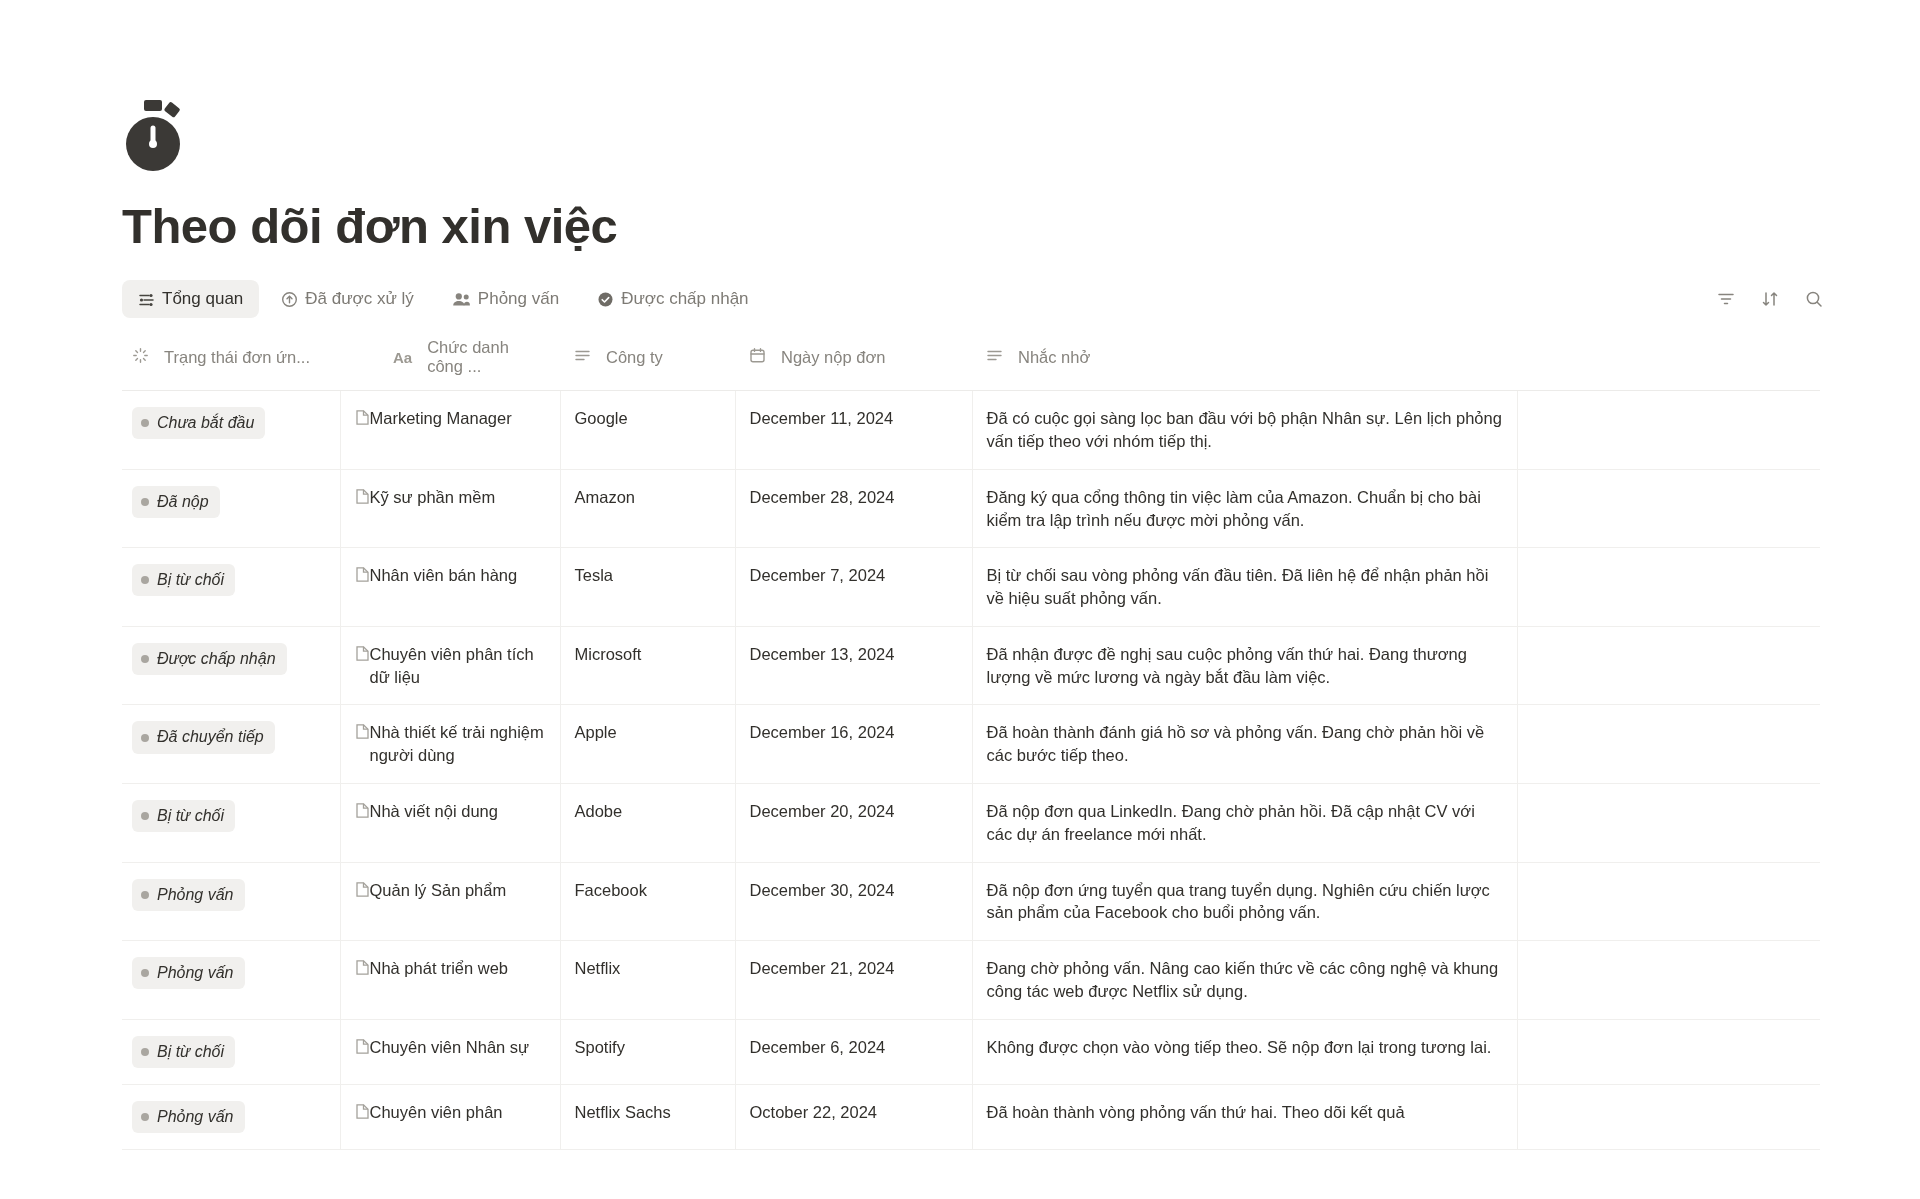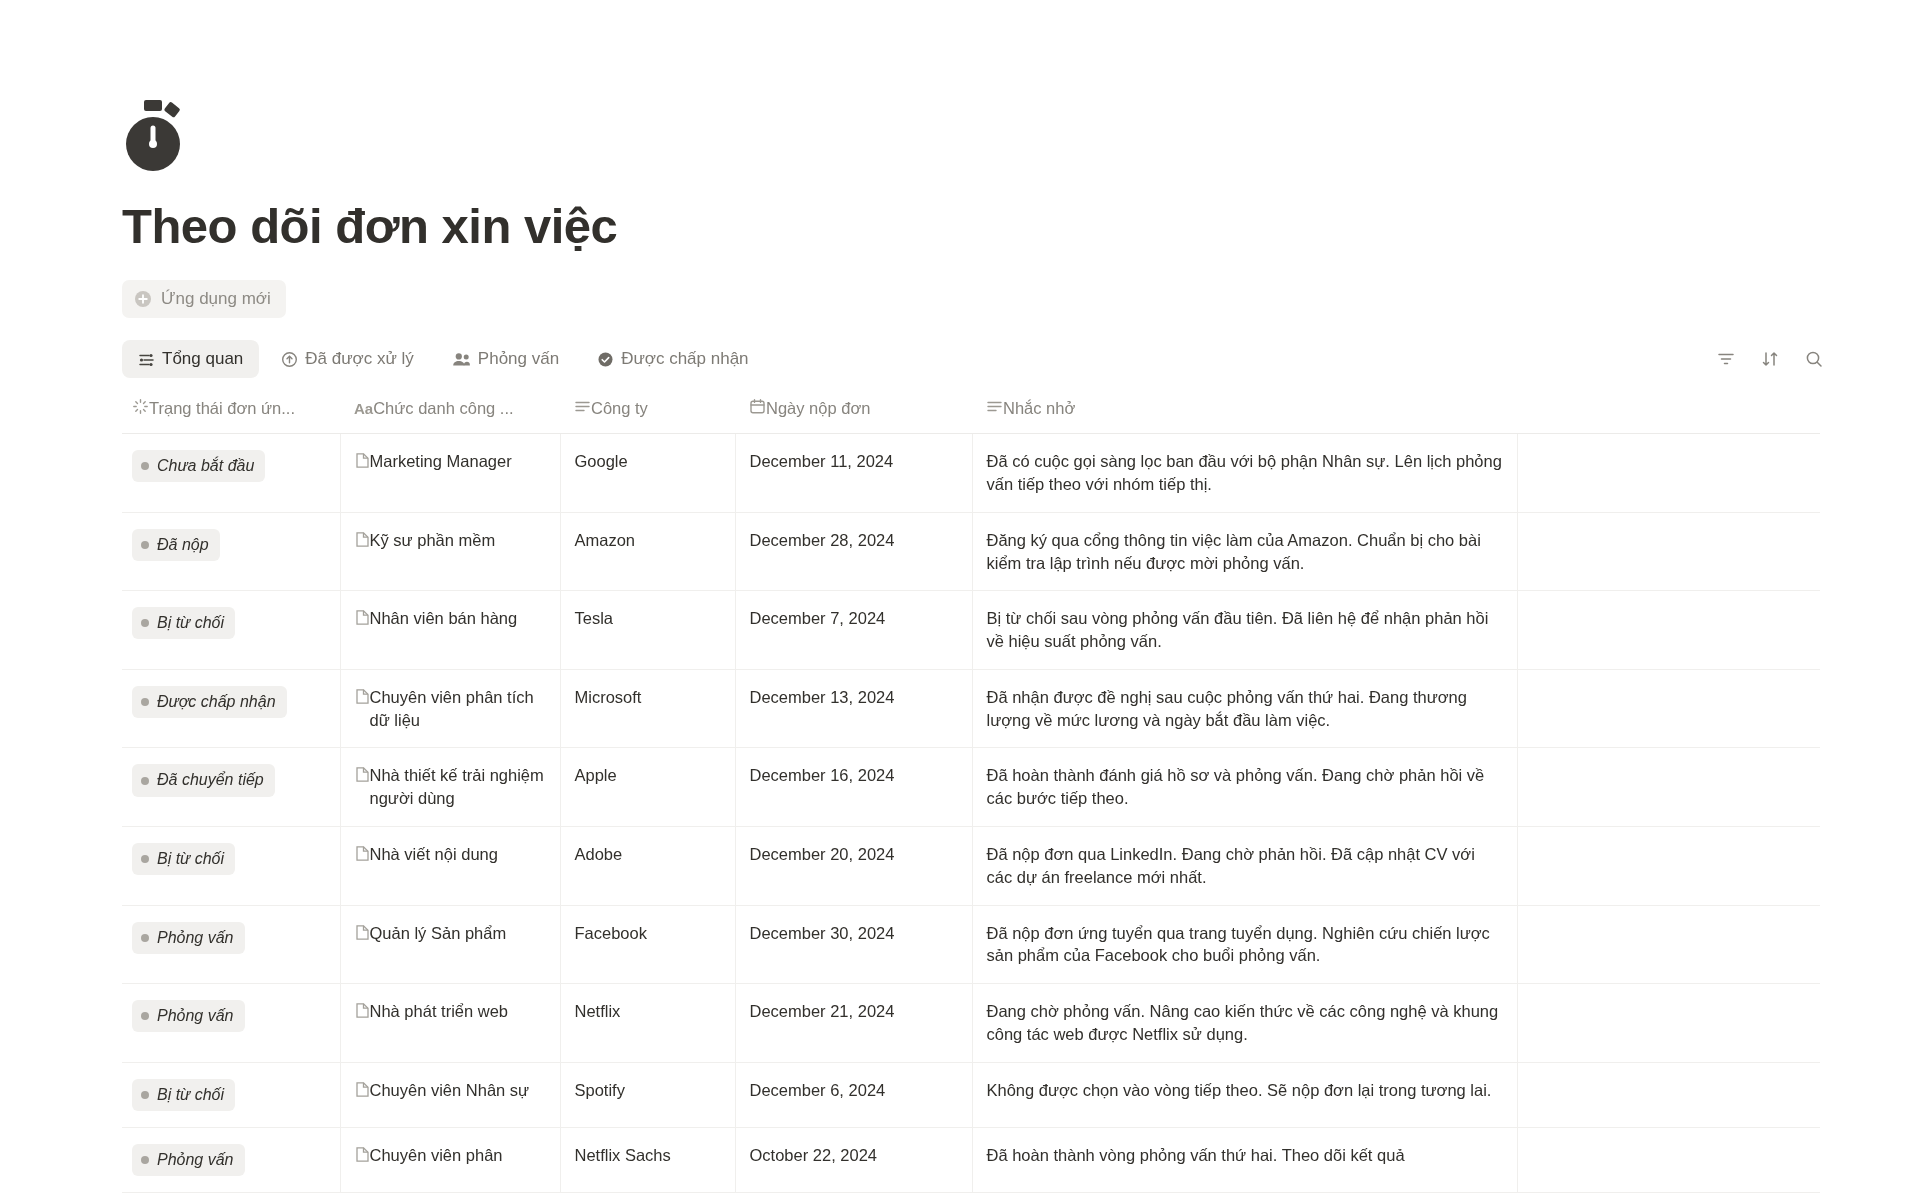--- a/index.html
+++ b/index.html
@@ -109,21 +109,21 @@
   }
   .tbl th {
     text-align: left;
     font-weight: normal;
     color: #87847e;
     font-size: 16.5px;
     padding: 8px 14px 14px 14px;
     border-bottom: 1px solid #ecebe9;
     vertical-align: middle;
   }
-  .th-inner { display: flex; align-items: center; gap: 0; }
+  .th-inner { display: flex; align-items: center; gap: 15px; }
   .tbl td {
     padding: 16px 14px;
     border-bottom: 1px solid #f0efed;
     border-right: 1px solid #f0efed;
     vertical-align: top;
     color: #32302c;
     line-height: 1.38;
   }
   .tbl td:last-child { border-right: none; }
   .tbl th:nth-child(1), .tbl td:nth-child(1) { width: 218px; padding-left: 10px; }
@@ -171,31 +171,20 @@
           <rect x="44" y="4" width="13" height="11" rx="2" transform="rotate(38 50 9)"></rect>
           <circle cx="31" cy="44" r="27"></circle>
         </g>
         <path d="M31 44 L31 28" stroke="#ffffff" stroke-width="5" stroke-linecap="round"></path>
         <circle cx="31" cy="44" r="4" fill="#ffffff"></circle>
       </svg>
     </div>
 
     <h1 class="page-title">Theo dõi đơn xin việc</h1>
 
-    <div class="newapp-row">
-      <button class="newapp-btn">
-        <span class="plus-ico">
-          <svg width="18" height="18" viewBox="0 0 18 18" xmlns="http://www.w3.org/2000/svg">
-            <circle cx="9" cy="9" r="8" fill="#c9c6c1"></circle>
-            <path d="M9 5.2 V12.8 M5.2 9 H12.8" stroke="#ffffff" stroke-width="1.8" stroke-linecap="round"></path>
-          </svg>
-        </span>
-        <span>Ứng dụng mới</span>
-      </button>
-    </div>
 
     <div class="tabbar">
 
       <div class="tab active">
         <span>
           <svg width="17" height="17" viewBox="0 0 17 17" xmlns="http://www.w3.org/2000/svg" fill="none" stroke="#46443f" stroke-width="1.5" stroke-linecap="round">
             <path d="M2 4.5h9"></path>
               <circle cx="13" cy="4.5" r="1.6" fill="#46443f" stroke="none"></circle>
             <path d="M6 9h9"></path>
               <circle cx="3.5" cy="9" r="1.6" fill="#46443f" stroke="none"></circle>
@@ -267,21 +256,21 @@
               <span>
                 <svg width="17" height="17" viewBox="0 0 17 17" xmlns="http://www.w3.org/2000/svg" fill="none" stroke="#9c9992" stroke-width="1.4" stroke-linecap="round">
                   <path d="M8.5 1.8v2.4M8.5 12.8v2.4M1.8 8.5h2.4M12.8 8.5h2.4M3.8 3.8l1.7 1.7M11.5 11.5l1.7 1.7M13.2 3.8l-1.7 1.7M5.5 11.5l-1.7 1.7"></path>
                 </svg>
               </span>
               <span>Trạng thái đơn ứn...</span>
             </span>
           </th>
           <th>
             <span class="th-inner">
-              <span style="font-size:15px;color:#9c9992;font-weight:bold;">Aa</span>
+              <span style="font-size:15px;color:#9c9992;font-weight:bold;margin-left:39px;">Aa</span>
               <span>Chức danh công ...</span>
             </span>
           </th>
           <th>
             <span class="th-inner">
               <span>
                 <svg width="17" height="17" viewBox="0 0 17 17" xmlns="http://www.w3.org/2000/svg" fill="none" stroke="#9c9992" stroke-width="1.4" stroke-linecap="round">
                   <path d="M2 4.5h13M2 8.5h13M2 12.5h8"></path>
                 </svg>
               </span>

